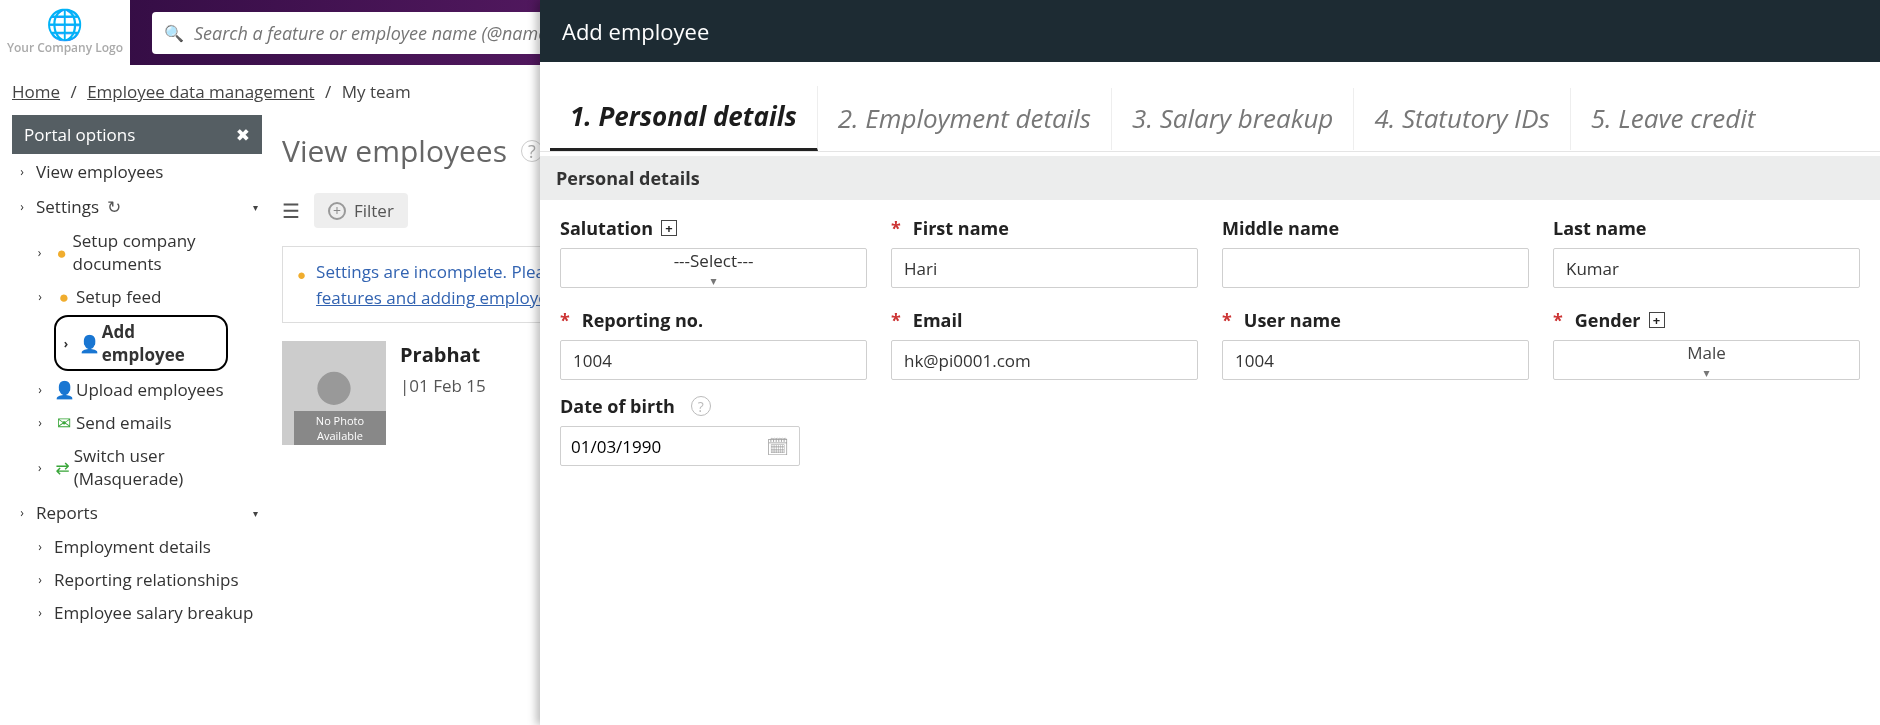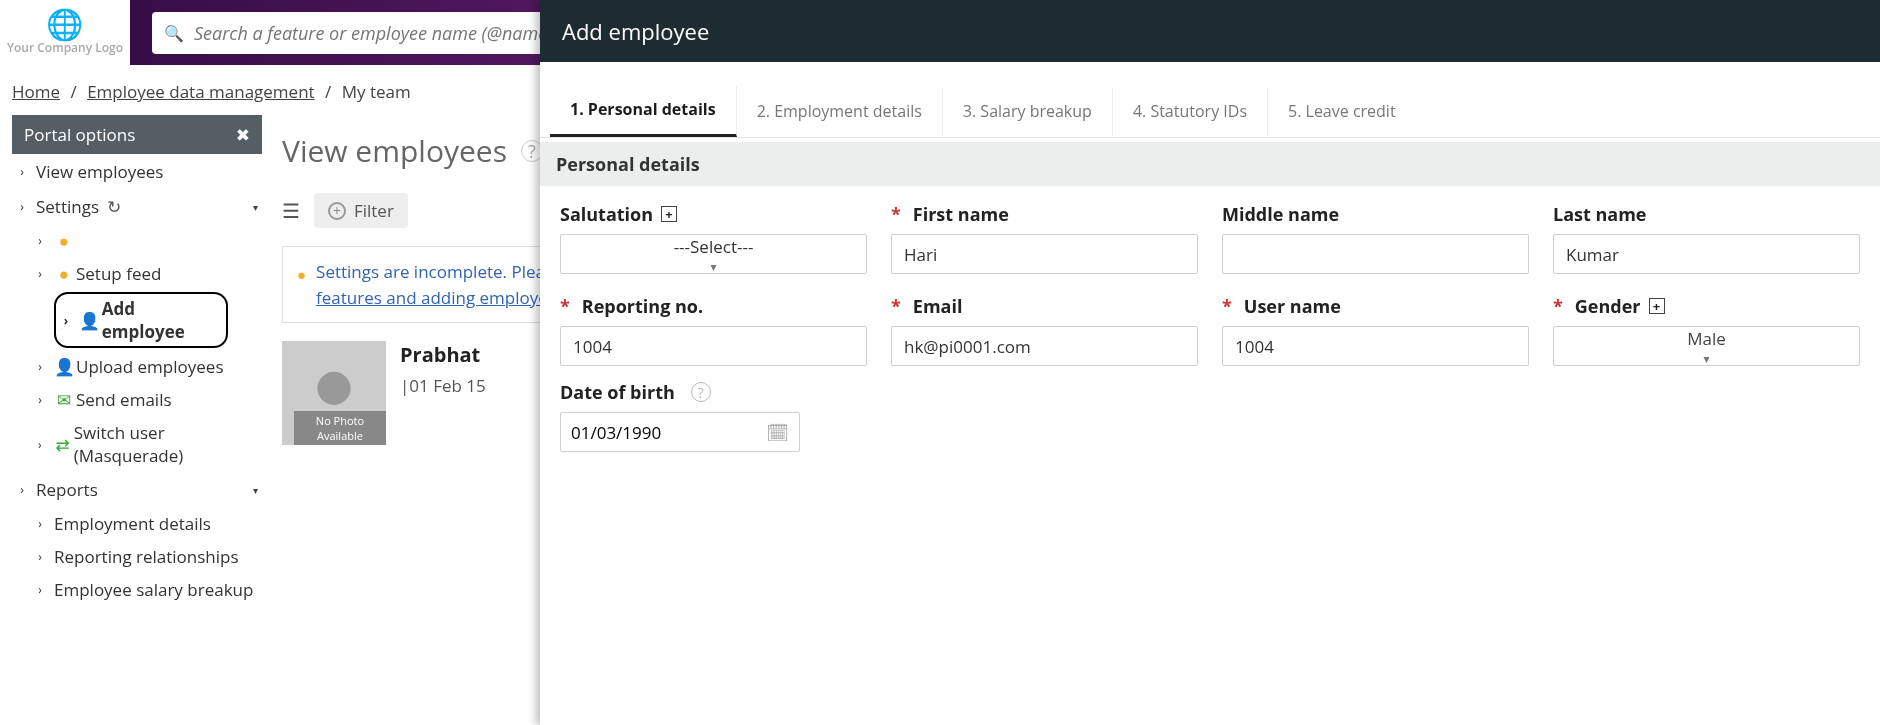--- a/index.html
+++ b/index.html
@@ -52,21 +52,21 @@
   .emp-photo { width:104px; height:104px; background:#ccc; display:flex; flex-direction:column; align-items:center; justify-content:flex-end; position:relative;}
   .emp-photo svg{ width:80px; height:80px;}
   .emp-photo .np { position:absolute; bottom:0; left:12px; right:0; background:#888; color:#fff; font-size:11px; text-align:center; padding:2px 0;}
   .emp-meta .nm{ font-size:20px; font-weight:700; color:#222;}
   .emp-meta .dt{ font-size:17px; color:#555; margin-top:6px;}
 
   
   .modal-mask { position:absolute; left:540px; top:0; right:0; bottom:0; background:#fff; box-shadow:-4px 0 8px rgba(0,0,0,0.25);}
   .modal-head { background:#1d2b33; color:#fff; font-size:22px; padding:16px 22px;}
   .modal-tabs { display:flex; align-items:center; padding:0 10px; border-bottom:1px solid #e4e4e4; margin-top:24px;}
-  .m-tab { padding:12px 20px 14px; font-size:16px; color:#777; cursor:pointer; border-right:1px solid #eee;}
+  .m-tab { padding:12px 20px 14px; font-size:26px; color:#777; cursor:pointer; border-right:1px solid #eee;font-style:italic;}
   .m-tab:last-child{ border-right:none;}
   .m-tab.active { color:#1c1c1c; font-weight:700; border-bottom:3px solid #222;}
   .sec-title { background:#eceded; color:#333; font-weight:700; font-size:18px; padding:10px 16px; margin-top:4px;}
   .form-grid { display:grid; grid-template-columns: repeat(4, 1fr); gap:20px 24px; padding:16px 20px 8px;}
   .f-cell { display:flex; flex-direction:column; gap:8px;}
   .f-lbl { font-size:18px; font-weight:700; color:#222; display:flex; align-items:center; gap:8px;}
   .f-lbl .req { color:#c33; font-weight:700; margin-right:4px;}
   .f-lbl .add-ico { border:1px solid #444; width:16px; height:16px; font-size:13px; display:inline-flex; align-items:center; justify-content:center; line-height:1;}
   .f-input, .f-select { height:40px; border:1px solid #cfcfcf; border-radius:2px; padding:0 12px; font-size:17px; color:#333; background:#fff;}
   .f-select { display:flex; align-items:center; justify-content:space-between; color:#333;flex-direction:column;}
@@ -120,20 +120,21 @@
     <div class="p-item">
       <span class="caret">›</span>
       <span>Settings</span>
       <span class="spin">↻</span>
       <span class="dd">▾</span>
     </div>
     <div class="p-sub">
       <div class="p-item">
         <span class="caret">›</span>
         <span class="ico ico-warn">●</span>
+        <span>Setup company documents</span>
       </div>
       <div class="p-item">
         <span class="caret">›</span>
         <span class="ico ico-warn">●</span>
         <span>Setup feed</span>
       </div>
       <div class="p-item p-add-emp">
         <span class="caret">›</span>
         <span class="ico ico-user">👤</span>
         <span>Add employee</span>

